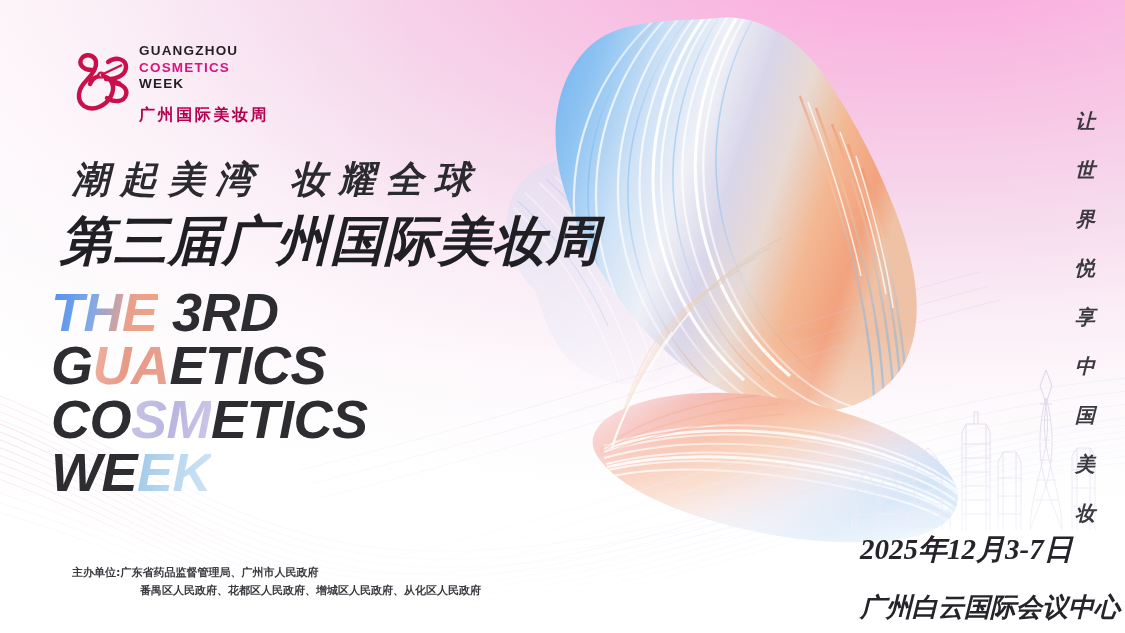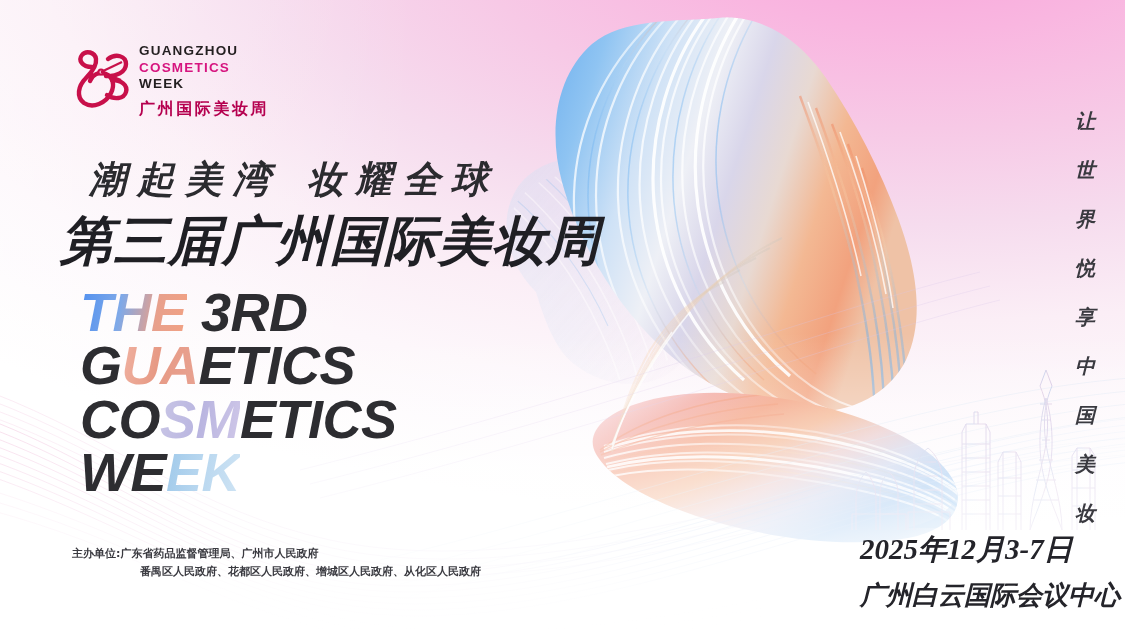--- a/index.html
+++ b/index.html
@@ -20,59 +20,59 @@
   svg.layer{position:absolute;left:0;top:0;width:1125px;height:633px;pointer-events:none;}
 
   
   #logo{position:absolute;left:68px;top:44px;display:flex;align-items:center;gap:9px;}
   #logo .mark{width:62px;height:66px;display:block;}
   .logo-lines{display:flex;flex-direction:column;line-height:1;}
   .logo-lines .l{font-weight:700;letter-spacing:1.2px;font-size:13.5px;}
   .l1{color:#231f20;}
   .l2{color:#d6157f;}
   .l3{color:#231f20;}
-  .l4{color:#b5004f;font-size:16px;font-weight:700;letter-spacing:2.6px;margin-top:10px;
+  .l4{color:#b5004f;font-size:16px;font-weight:700;letter-spacing:2.6px;margin-top:16px;
       font-family:Liberation Serif, serif;}
   .logo-lines .l+.l{margin-top:3px;}
 
   
-  #slogan{position:absolute;left:89px;top:155px;font-size:37px;font-weight:700;
+  #slogan{position:absolute;left:72px;top:155px;font-size:37px;font-weight:700;
     font-style:italic;color:#2b2b2f;letter-spacing:11px;white-space:nowrap;
     font-family:"DejaVu Sans","Liberation Sans",sans-serif;}
   #slogan .gap{display:inline-block;width:26px;}
   #title-cn{position:absolute;left:60px;top:206px;font-size:53px;font-weight:700;
     font-style:italic;color:#1f1f24;letter-spacing:1px;white-space:nowrap;
     font-family:"DejaVu Sans","Liberation Sans",sans-serif;}
 
   
-  #title-en{position:absolute;left:80px;top:286px;line-height:.99;}
+  #title-en{position:absolute;left:51px;top:286px;line-height:.99;}
   #title-en .row{font-size:54px;font-weight:800;font-style:italic;letter-spacing:-0.5px;white-space:nowrap;}
   #title-en .dk{color:#2d2d31;}
   .g-blue{background:linear-gradient(100deg,#4f8ff0 0%,#7fa9e8 38%,#e8a08c 70%,#f2a183 100%);
     -webkit-background-clip:text;background-clip:text;color:transparent;}
   .g-peach{background:linear-gradient(100deg,#f0b2a2 0%,#e79a85 45%,#e8a292 100%);
     -webkit-background-clip:text;background-clip:text;color:transparent;}
   .g-lav{background:linear-gradient(100deg,#c9c6e6 0%,#b9b5e0 50%,#cfc7e8 100%);
     -webkit-background-clip:text;background-clip:text;color:transparent;text-align:center;}
   .g-sky{background:linear-gradient(100deg,#9fc9ea 0%,#bcd9f0 55%,#cfe4f4 100%);
     -webkit-background-clip:text;background-clip:text;color:transparent;text-align:center;}
 
   
   #vertical{position:absolute;right:30px;top:108px;display:flex;flex-direction:column;
     align-items:center;gap:22px;font-size:20px;font-weight:700;font-style:italic;color:#3a3a40;
     font-family:"DejaVu Sans","Liberation Sans",sans-serif;}
 
   
   #date-block{position:absolute;left:860px;top:530px;color:#24242a;
     font-family:Liberation Serif, serif;}
   #date-block .date{font-size:29px;font-weight:700;font-style:italic;letter-spacing:0px;white-space:nowrap;}
-  #date-block .venue{font-size:26px;font-weight:700;font-style:italic;margin-top:8px;letter-spacing:0px;white-space:nowrap;}
-
-  
-  #credits{position:absolute;left:72px;top:545px;font-size:11px;color:#3a3a40;line-height:1.65;
+  #date-block .venue{font-size:26px;font-weight:700;font-style:italic;margin-top:20px;letter-spacing:0px;white-space:nowrap;}
+
+  
+  #credits{position:absolute;left:72px;top:564px;font-size:11px;color:#3a3a40;line-height:1.65;
     font-family:"DejaVu Sans","Liberation Sans",sans-serif;font-weight:600;}
   #credits .ln2{white-space:nowrap;}
   #credits .ln3{padding-left:68px;text-align:right;}
 </style>
 </head>
 <body>
 
 <div id="poster">
 
   <svg class="layer" viewBox="0 0 1125 633">

